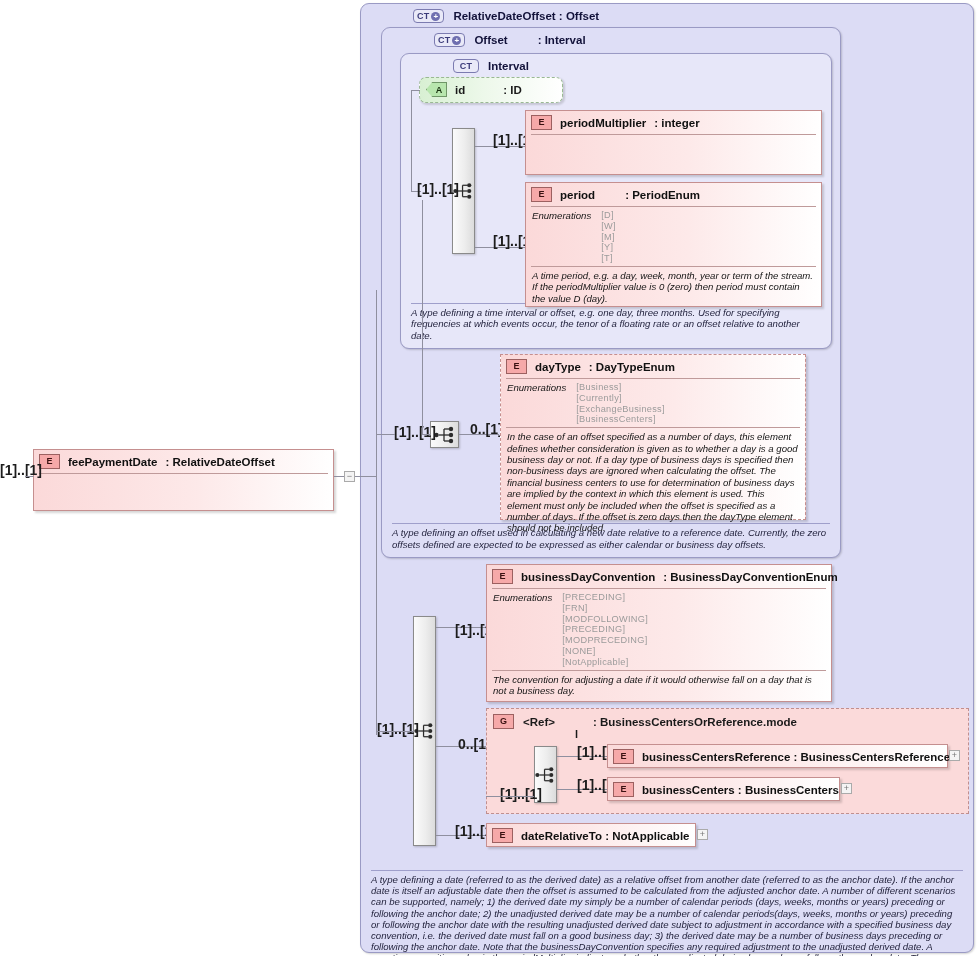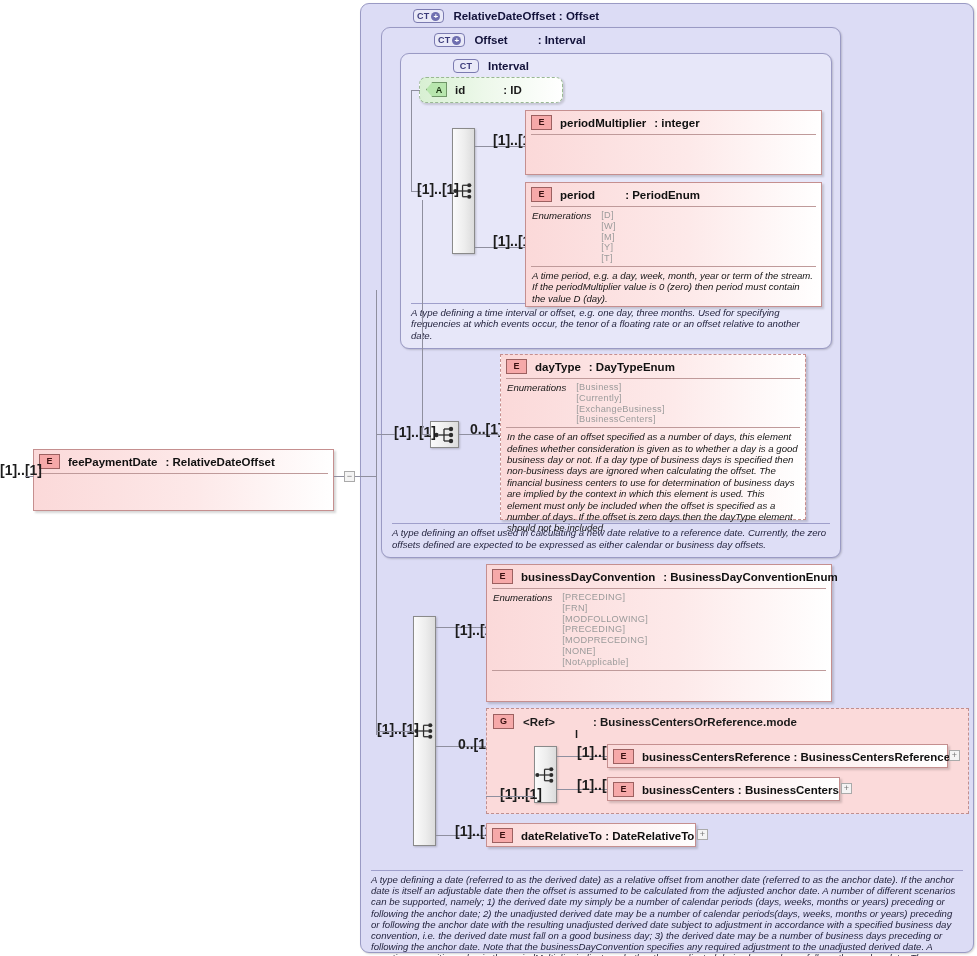--- a/index.html
+++ b/index.html
@@ -362,20 +362,21 @@
         <span>[PRECEDING]</span>
         <span>[FRN]</span>
         <span>[MODFOLLOWING]</span>
         <span>[PRECEDING]</span>
         <span>[MODPRECEDING]</span>
         <span>[NONE]</span>
         <span>[NotApplicable]</span>
       </span>
     </div>
     <div class="e-sep"></div>
+    <div class="e-doc">The convention for adjusting a date if it would otherwise fall on a day that is not a business day.</div>
   </div>
 
   <div class="gbox" style="left:486px; top:708px; width:483px; height:106px;">
     <div class="g-head">
       <span class="e-badge g">G</span>
       <span>&lt;Ref&gt;</span>
       <span style="display:inline-block;width:20px"></span>
       <span>: BusinessCentersOrReference.mode</span>
     </div>
     <div style="position:absolute; left:88px; top:19px; font-size:11px; font-weight:bold;">l</div>
@@ -414,18 +415,18 @@
     <div class="e-head">
       <span class="e-badge">E</span>
       <span>businessCenters : BusinessCenters</span>
     </div>
   </div>
   <div class="toggle" style="left:841px; top:783px;">+</div>
 
   <div class="ebox plain" style="left:486px; top:823px; width:210px; height:24px;">
     <div class="e-head">
       <span class="e-badge">E</span>
-      <span>dateRelativeTo : DateRelativeTo</span>
+      <span>dateRelativeTo : NotApplicable</span>
     </div>
   </div>
   <div class="toggle" style="left:697px; top:829px;">+</div>
 
 </div>
 
 </body></html>

